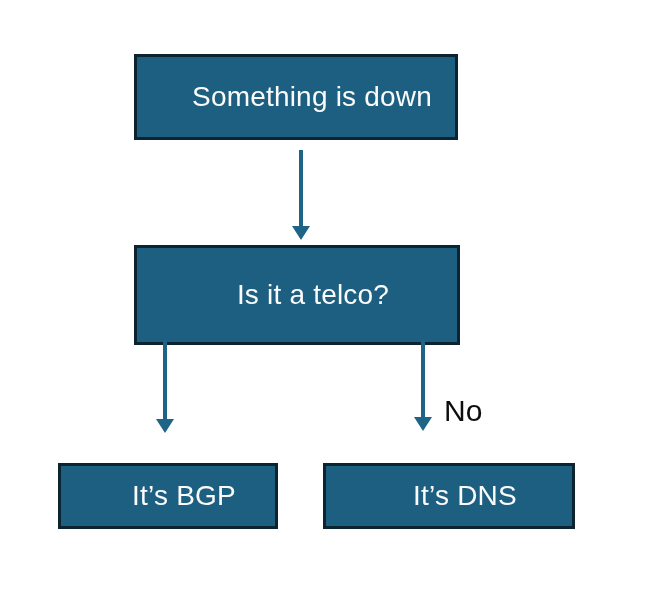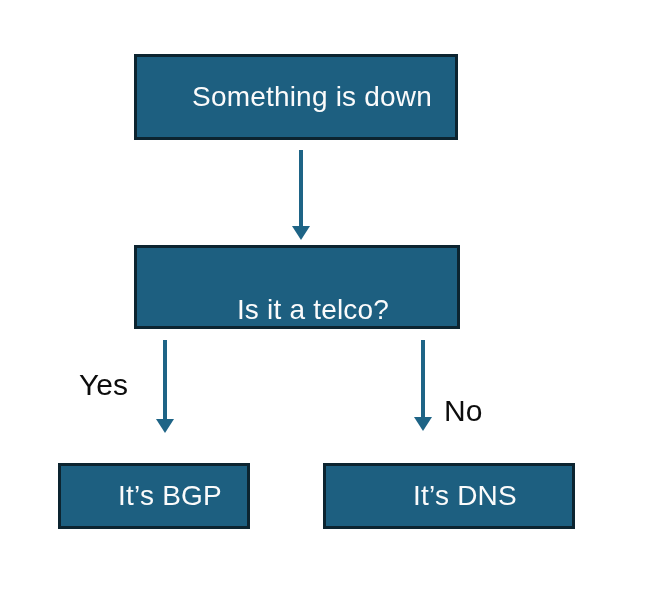--- a/index.html
+++ b/index.html
@@ -29,22 +29,22 @@
     border:3px solid var(--box-border);
     color:var(--box-text);
     display:flex;
     align-items:center;
     justify-content:center;
     font-size:28px;
     letter-spacing:0.2px;
     padding-left:32px;
   }
   .node-root   {left:134px; top:54px;  width:324px; height:86px;}
-  .node-decision{left:134px; top:245px; width:326px; height:84px;align-items:flex-end;}
-  .node-bgp    {left:58px;  top:463px; width:192px; height:66px;}
+  .node-decision{left:134px; top:245px; width:326px; height:100px;}
+  .node-bgp    {left:58px;  top:463px; width:220px; height:66px;}
   .node-dns    {left:323px; top:463px; width:252px; height:66px;}
 
   .arrow{position:absolute;}
   .arrow .line{
     position:absolute;
     width:4px;
     background:var(--arrow);
     left:50%;
     transform:translateX(-50%);
     top:0;
@@ -89,21 +89,20 @@
 
   <div class="arrow arrow-mid">
     <div class="line"></div>
     <div class="head"></div>
   </div>
 
   <div class="node node-decision">
     <span>Is it a telco?</span>
   </div>
 
-  <div class="edge-label edge-label-yes">Yes</div>
 
   <div class="arrow arrow-yes">
     <div class="line"></div>
     <div class="head"></div>
   </div>
 
   <div class="edge-label edge-label-no">No</div>
 
   <div class="arrow arrow-no">
     <div class="line"></div>

